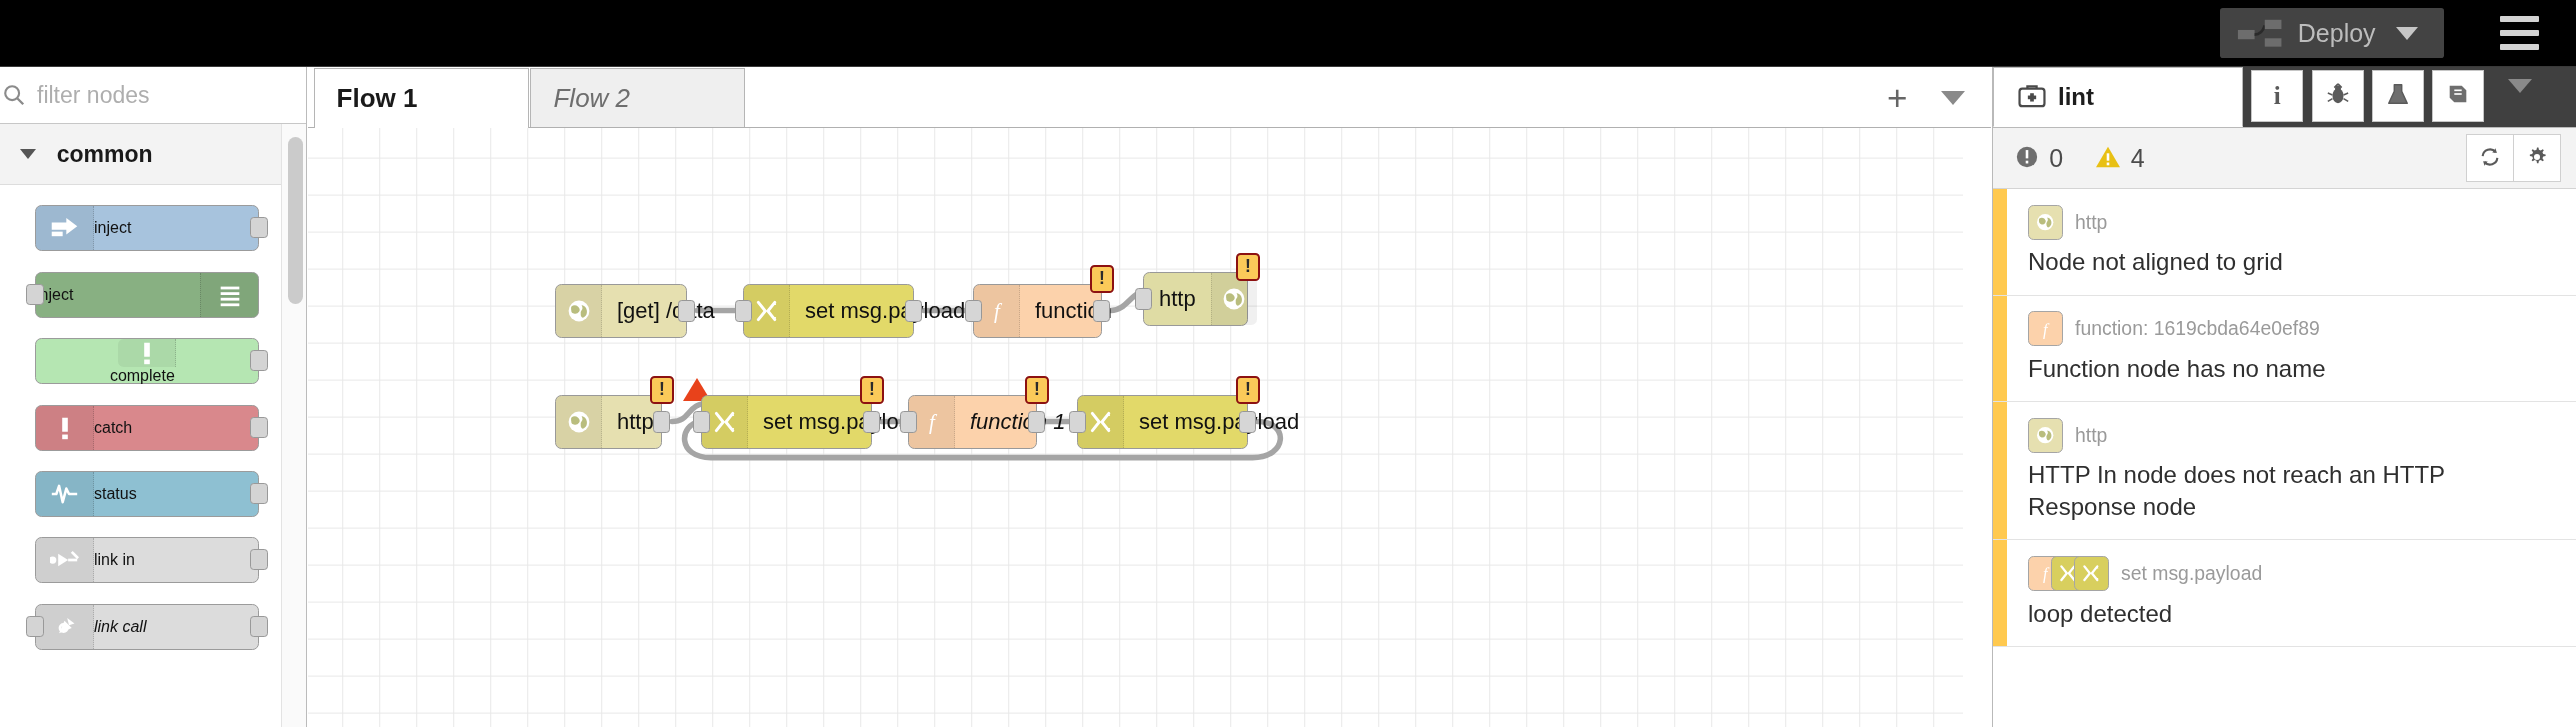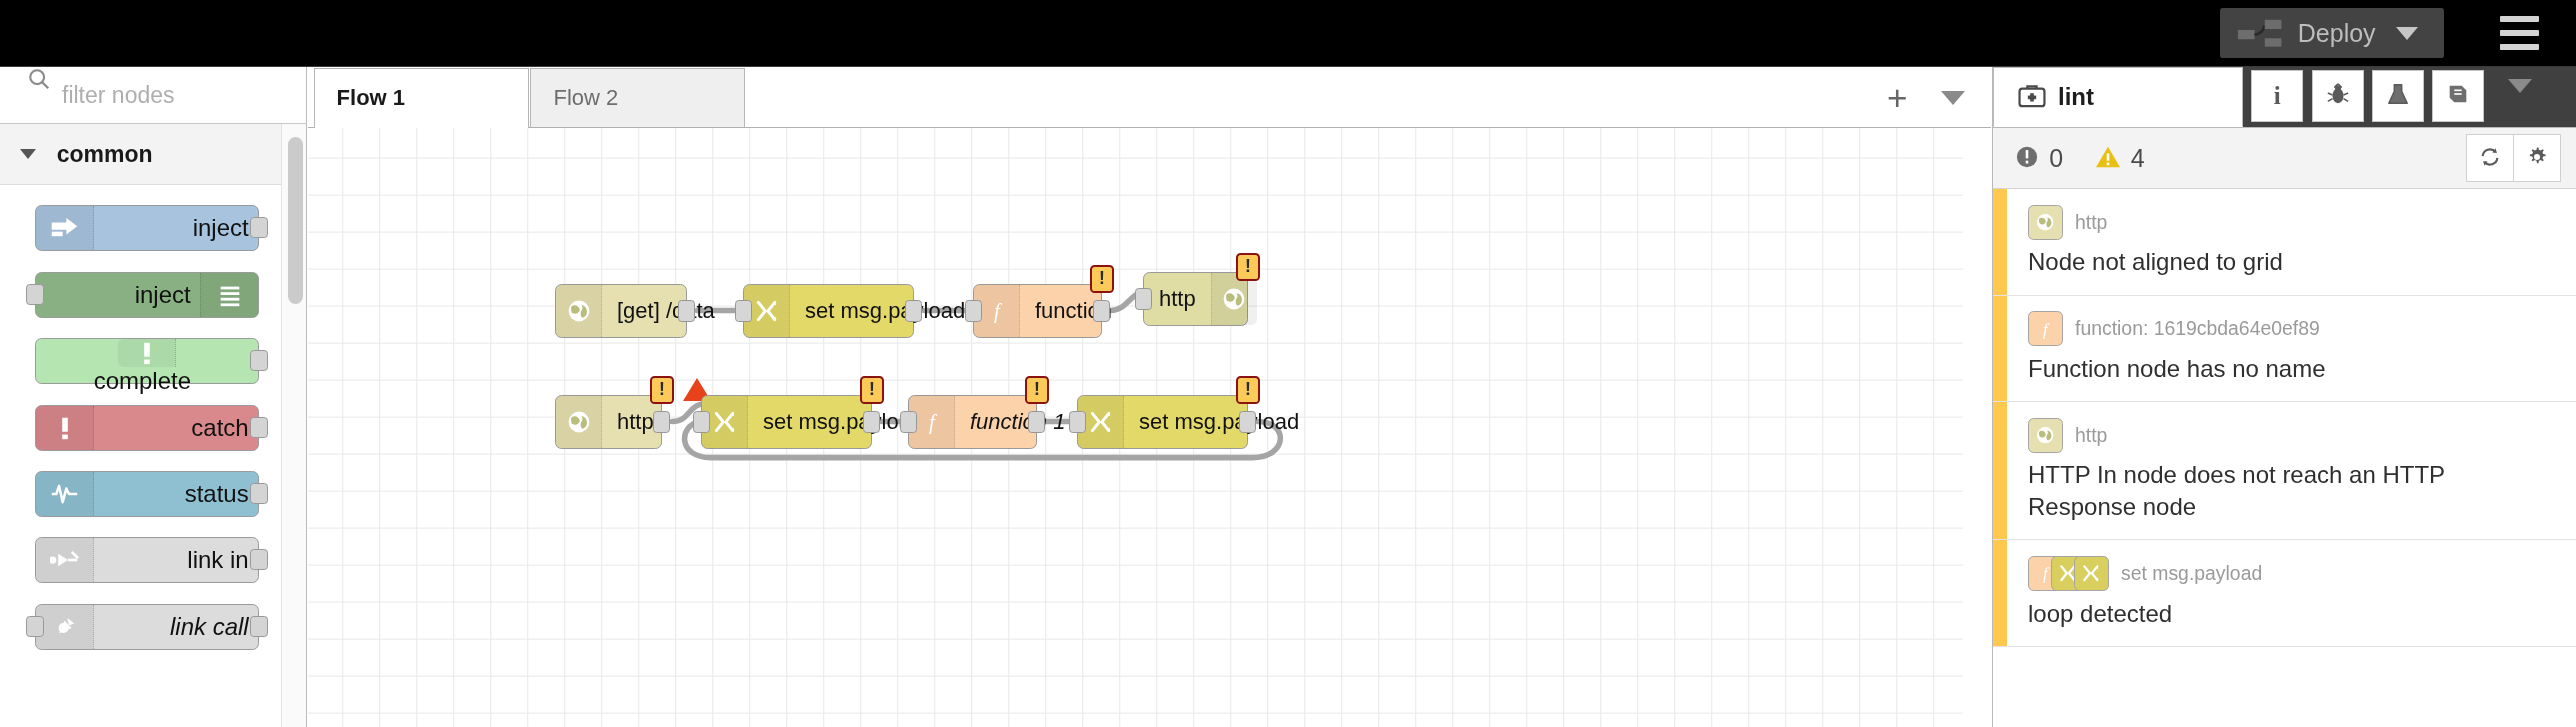--- a/index.html
+++ b/index.html
@@ -57,21 +57,21 @@
 
   
   #palette {
     position: absolute; top: 67px; left: 0;
     width: 307px; height: 661px;
     background: #fff;
     border-right: 0.9px solid #bbb;
   }
   #palette-search {
     height: 57px; border-bottom: 0.9px solid #c7c7c7;
-    display: flex; padding-left: 27px;
+    display: flex; align-items: center; padding-left: 2px;
     background: #fff;
   }
   .search-icon { width: 24px; height: 24px; flex: 0 0 auto; }
   #palette-search-input {
     border: none; outline: none; background: transparent;
     font-family: "Liberation Sans", sans-serif;
     font-size: 23px; color: #333; margin-left: 11px;
     width: 231px;
   }
   #palette-search-input::placeholder { color: #aeaeae; }
@@ -103,21 +103,21 @@
     cursor: move; overflow: visible;
   }
   .pn-icon-box {
     width: 58px; height: 100%;
     border-right: 0.9px dotted rgba(0,0,0,.18);
     border-radius: 5.6px 0 0 5.6px;
     background: rgba(0,0,0,.055);
     display: flex; align-items: center; justify-content: center;
   }
   .pn-label {
-    flex: 1; text-align: right; font-size: 24px; color: #111;
+    flex: 1; text-align: left; font-size: 16px; color: #111;
     padding-right: 9.3px;
   }
   .port {
     position: absolute; width: 18.5px; height: 21px;
     background: #d4d4d4; border: 0.9px solid #999; border-radius: 3.7px;
     top: 11px;
   }
   .port.out { right: -10.2px; }
   .port.in  { left: -10.2px; }
 
@@ -145,23 +145,23 @@
     border: 0.9px solid #b5b5b5; border-bottom: none;
     margin-right: 1.9px;
     display: flex; align-items: center; padding: 0 22px;
     cursor: pointer;
   }
   .flow-tab.active {
     background: #fff; position: relative; z-index: 3;
     margin-bottom: -0.9px; height: 60px;
   }
   .flow-tab.active .tab-label { color: #1a1a1a; font-weight: bold; }
-  .flow-tab.inactive { background: #efefef; }
+  .flow-tab.inactive { background: #efefef; font-style: italic; }
   .flow-tab.inactive .tab-label { color: #6e6e6e; }
-  .tab-label { font-size: 22px; }
+  .tab-label { font-size: 26px; }
   #tab-actions {
     margin-left: auto; display: flex; align-items: center;
     height: 59px; padding-right: 26px; gap: 28px;
   }
   #add-tab-button {
     font-size: 35px; color: #666; cursor: pointer;
     line-height: 1; font-weight: 400; padding: 0 5.6px;
   }
   #tab-menu-caret {
     width: 0; height: 0;

